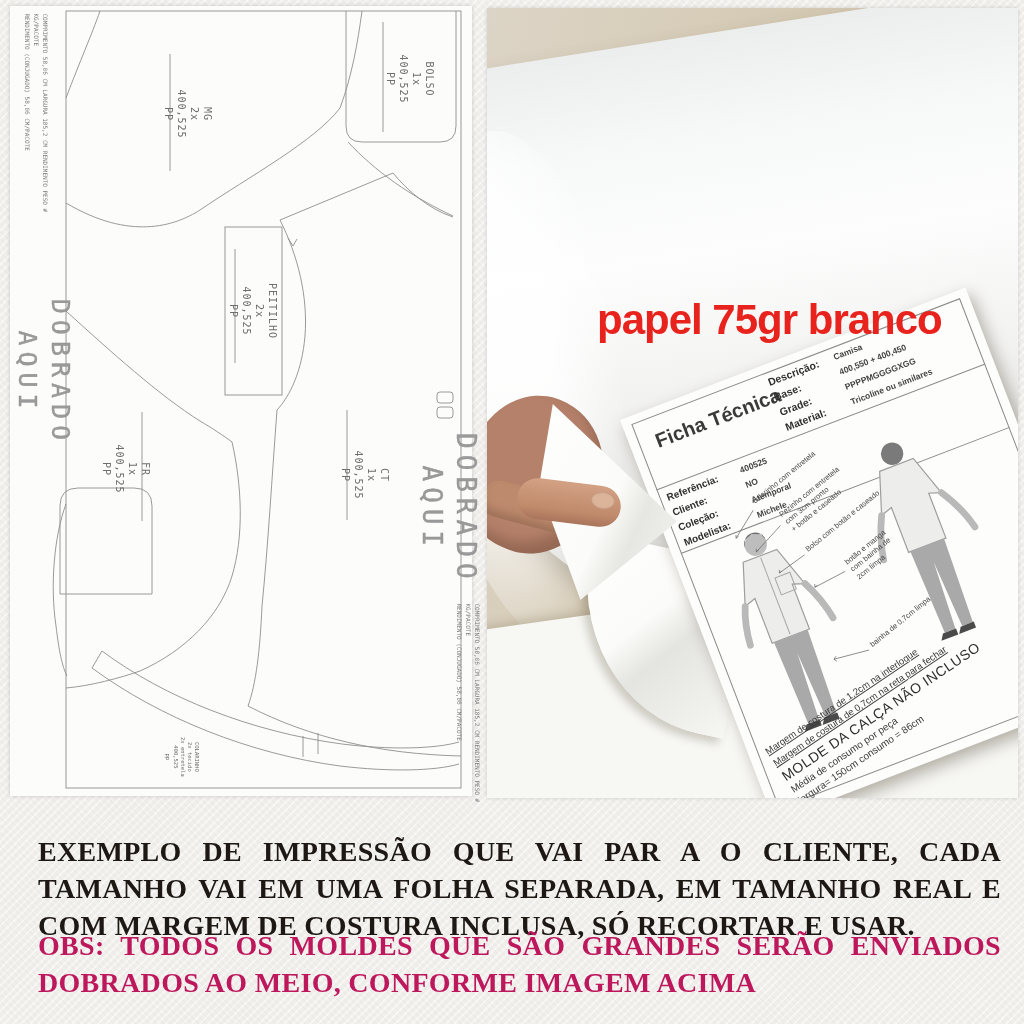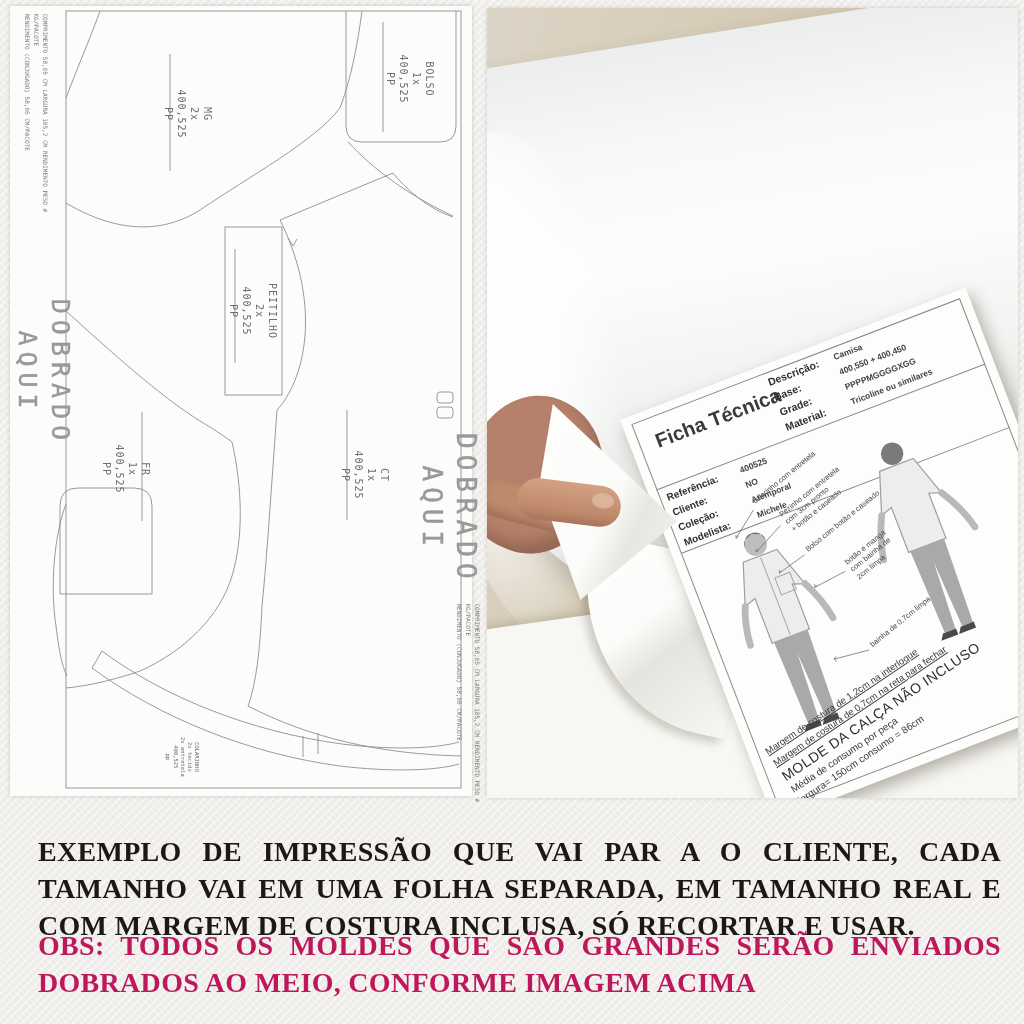--- a/index.html
+++ b/index.html
@@ -250,16 +250,17 @@
   </div>
 
   <div class="hand">
     <div class="palm"></div>
     <div class="finger"></div>
     <div class="foldpaper"></div>
     <div class="thumb"></div>
     <div class="nail"></div>
   </div>
 
+  <h2 class="photo-caption">papel 75gr branco</h2>
 </div>
 
 <p class="abs footer-p footer-main">EXEMPLO DE IMPRESSÃO QUE VAI PAR A O CLIENTE, CADA TAMANHO VAI EM UMA FOLHA SEPARADA, EM TAMANHO REAL E COM MARGEM DE COSTURA INCLUSA, SÓ RECORTAR E USAR.</p>
 <p class="abs footer-p footer-obs">OBS: TODOS OS MOLDES QUE SÃO GRANDES SERÃO ENVIADOS DOBRADOS AO MEIO, CONFORME IMAGEM ACIMA</p>
 
 </body></html>

